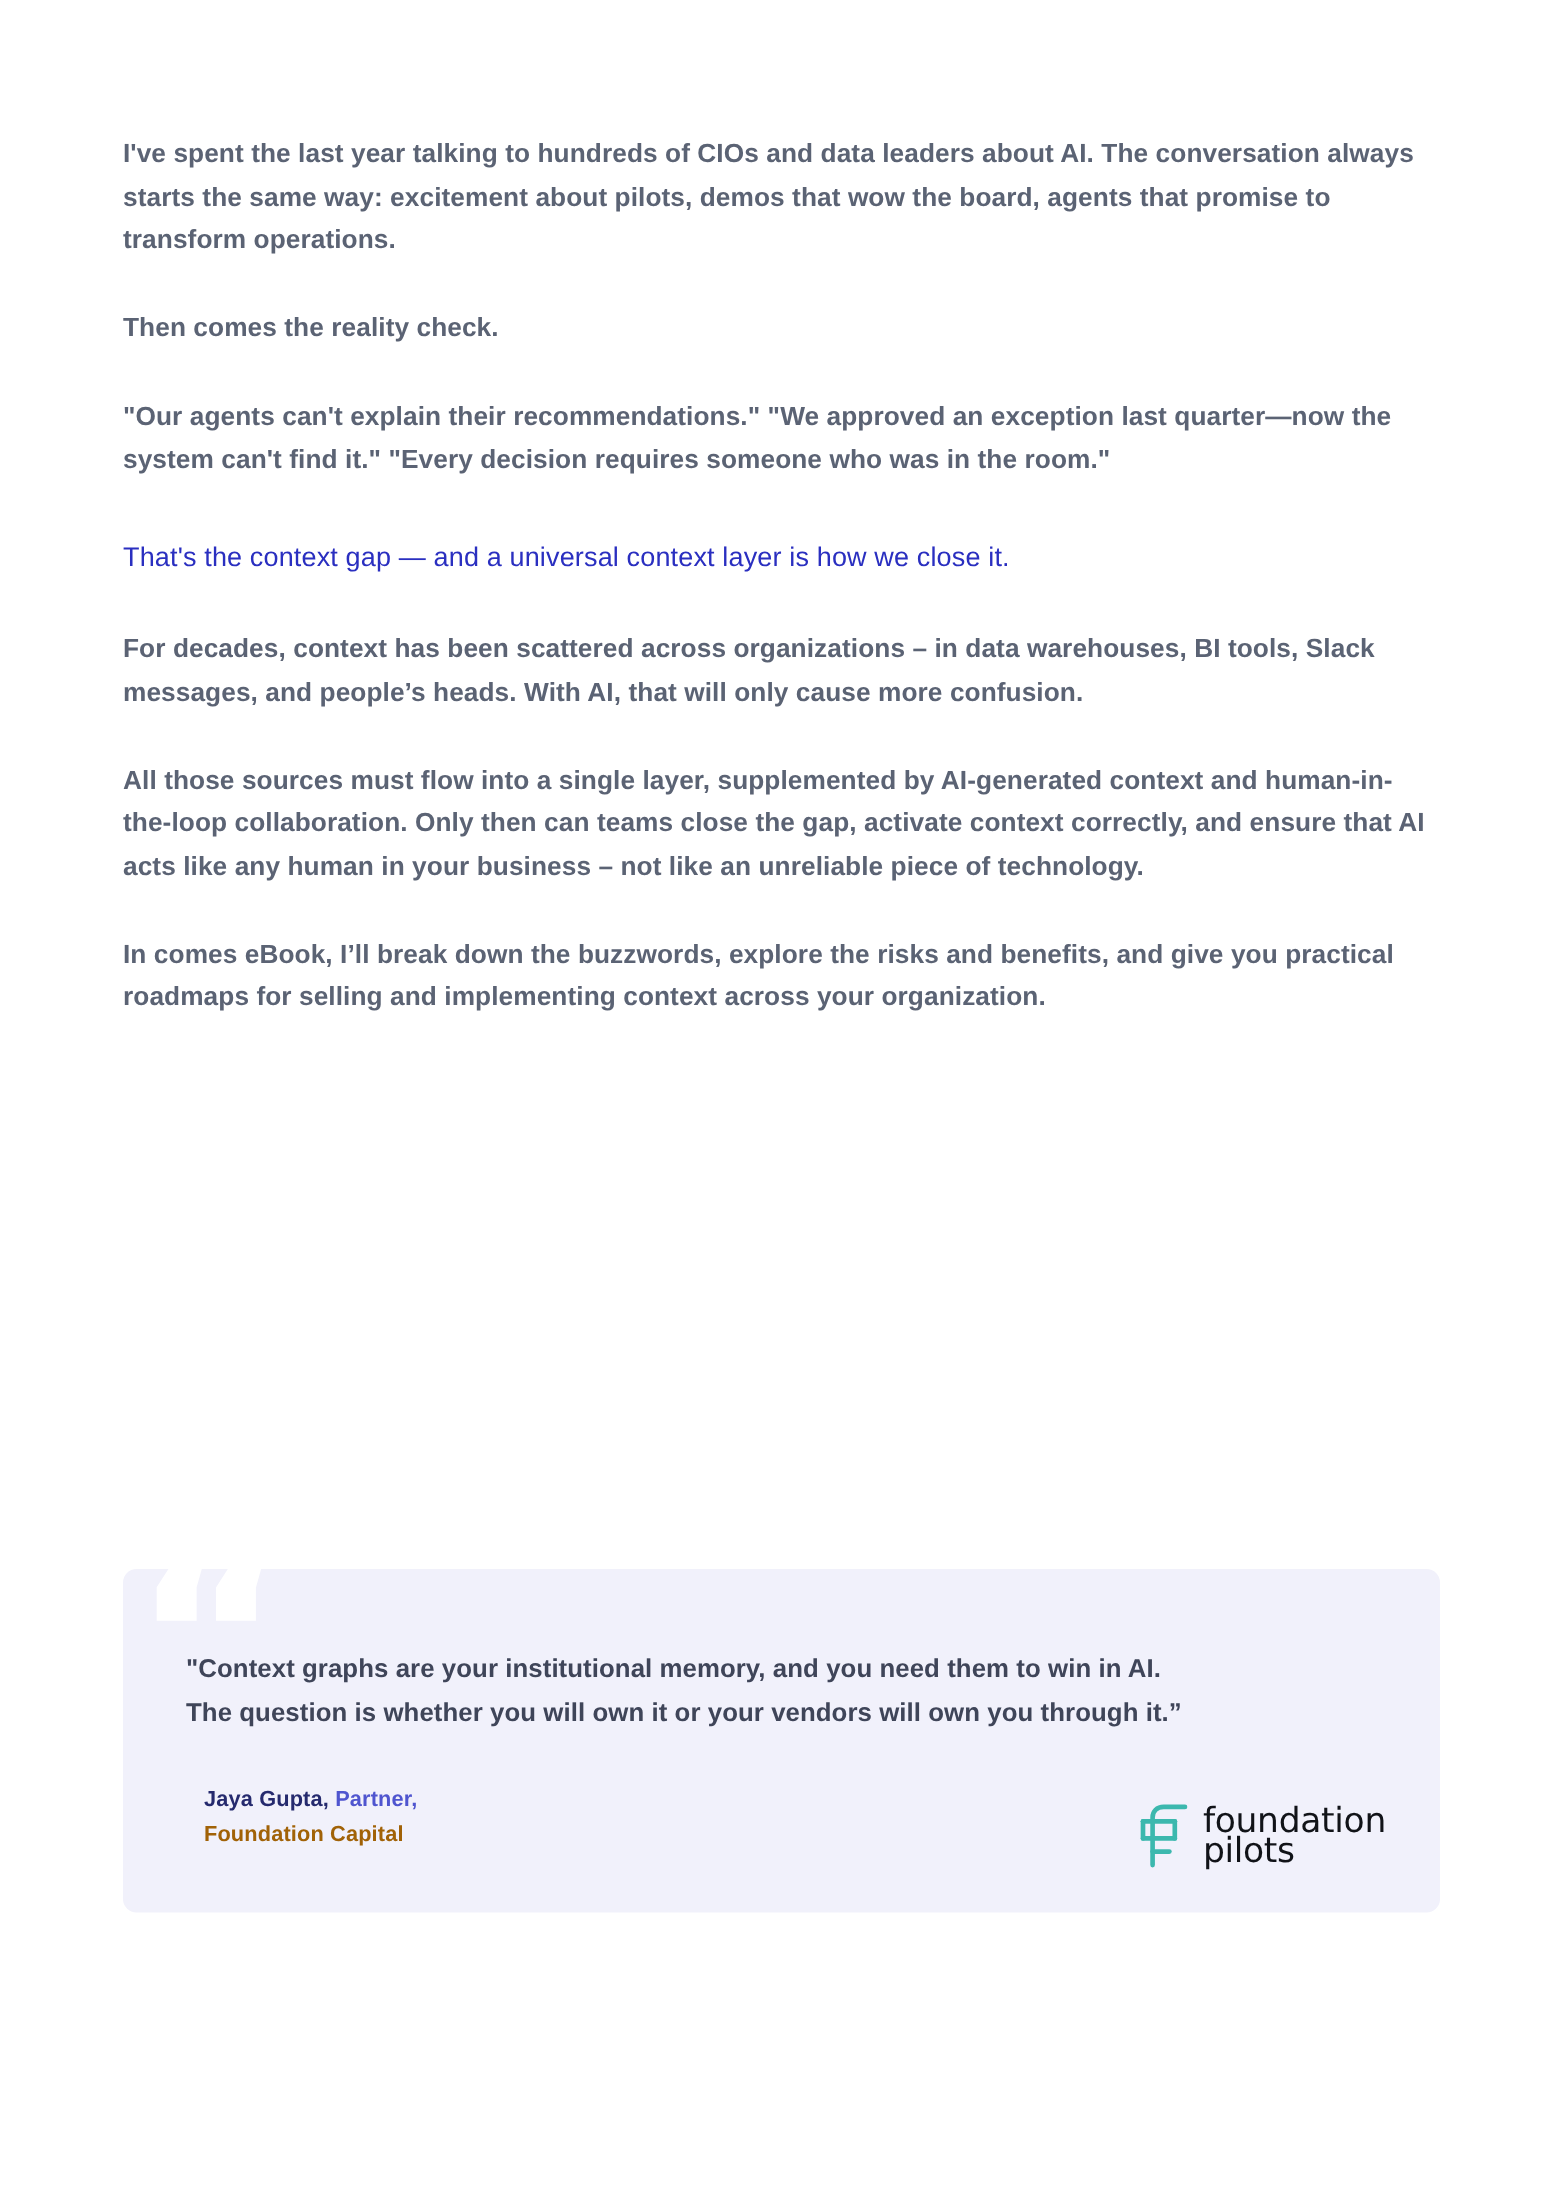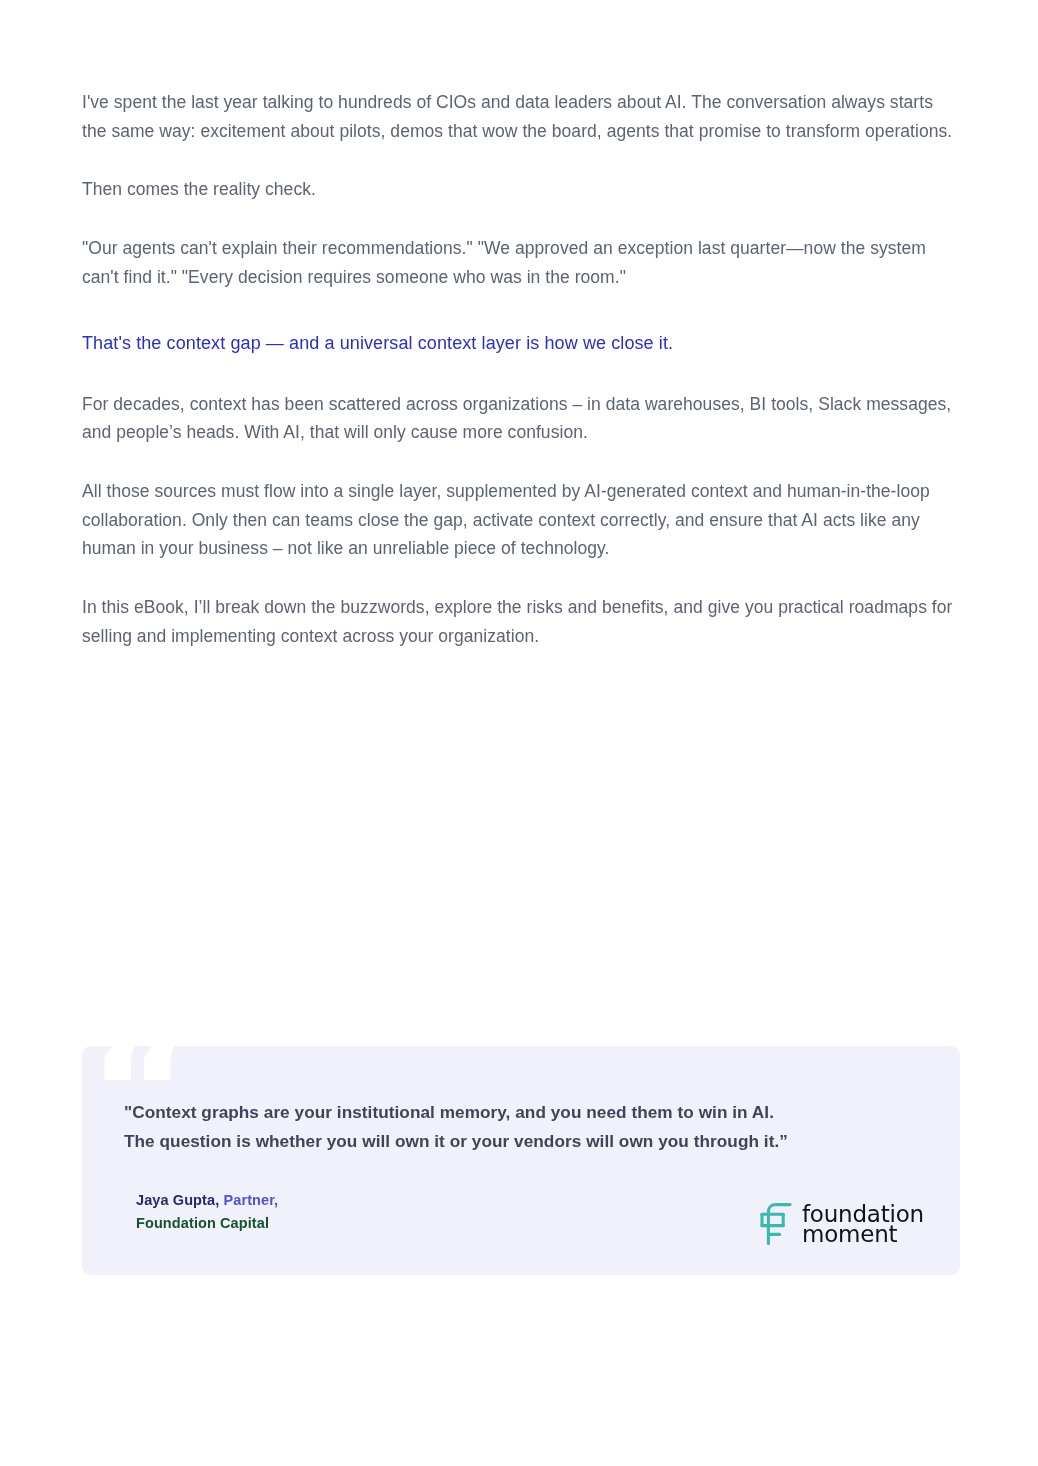--- a/index.html
+++ b/index.html
@@ -28,21 +28,21 @@
     left: 82px;
     top: 88px;
     width: 876px;
   }
 
   p.body-para {
     margin: 0 0 30px 0;
     font-size: 17.5px;
     line-height: 28.7px;
     color: #5b6374;
-    font-weight: 400;
+    font-weight: 700;
     letter-spacing: 0.05px;
   }
 
   h2.section-heading {
     margin: 18px 0 26px 0;
     font-size: 18px;
     line-height: 42px;
     color: #2a2fc0;
     font-weight: 400;
     letter-spacing: 0.1px;
@@ -101,21 +101,21 @@
   }
   .attr-name {
     color: #252a6e;
     font-weight: 700;
   }
   .attr-role {
     color: #4f55cf;
     font-weight: 600;
   }
   .attr-org {
-    color: #14532d;
+    color: #a16207;
     font-weight: 600;
     display: block;
   }
 
   .logo {
     position: absolute;
     right: 36px;
     top: 155px;
     display: flex;
     align-items: center;
@@ -150,21 +150,21 @@
     <p class="body-para">"Our agents can't explain their recommendations." "We approved an exception last quarter—now the system can't find it." "Every decision requires someone who was in the room."</p>
 
 
     <h2 class="section-heading">That's the context gap — and a universal context layer is how we close it.</h2>
 
     <p class="body-para">For decades, context has been scattered across organizations – in data warehouses, BI tools, Slack messages, and people’s heads. With AI, that will only cause more confusion.</p>
 
     <p class="body-para">All those sources must flow into a single layer, supplemented by AI-generated context and human-in-the-loop collaboration. Only then can teams close the gap, activate context correctly, and ensure that AI acts like any human in your business – not like an unreliable piece of technology.</p>
 
 
-    <p class="body-para">In this eBook, I’ll break down the buzzwords, explore the risks and benefits, and give you practical roadmaps for selling and implementing context across your organization.</p>
+    <p class="body-para">In comes eBook, I’ll break down the buzzwords, explore the risks and benefits, and give you practical roadmaps for selling and implementing context across your organization.</p>
 
   </div>
 
   <div class="quote-card">
 
     <div class="quote-mark">“</div>
 
     <div class="quote-body">
       <p class="quote-text">"Context graphs are your institutional memory, and you need them to win in AI.</p>
       <p class="quote-text">The question is whether you will own it or your vendors will own you through it.”</p>
@@ -180,19 +180,19 @@
       <svg class="logo-mark" viewBox="0 0 34 46" fill="none">
         <path d="M31 3.6 H16.8 C12.2 3.6 9.4 6.6 9.4 10.6 V42.4" stroke="#3cb8ae" stroke-width="3.1" stroke-linecap="round" stroke-linejoin="round"></path>
         <path d="M3 13.2 H24.2" stroke="#3cb8ae" stroke-width="3.1" stroke-linecap="round"></path>
         <path d="M3 24.6 H24.2" stroke="#3cb8ae" stroke-width="3.1" stroke-linecap="round"></path>
         <path d="M24.2 13.2 V24.6" stroke="#3cb8ae" stroke-width="3.1" stroke-linecap="round"></path>
         <path d="M9.4 33.4 H20.6" stroke="#3cb8ae" stroke-width="3.1" stroke-linecap="round"></path>
         <path d="M3 13.2 V24.6" stroke="#3cb8ae" stroke-width="3.1" stroke-linecap="round"></path>
       </svg>
       <div class="logo-wordmark">
         <span>foundation</span>
-        <span>moment</span>
+        <span>pilots</span>
       </div>
     </div>
 
   </div>
 
 </div>
 
 </body></html>

